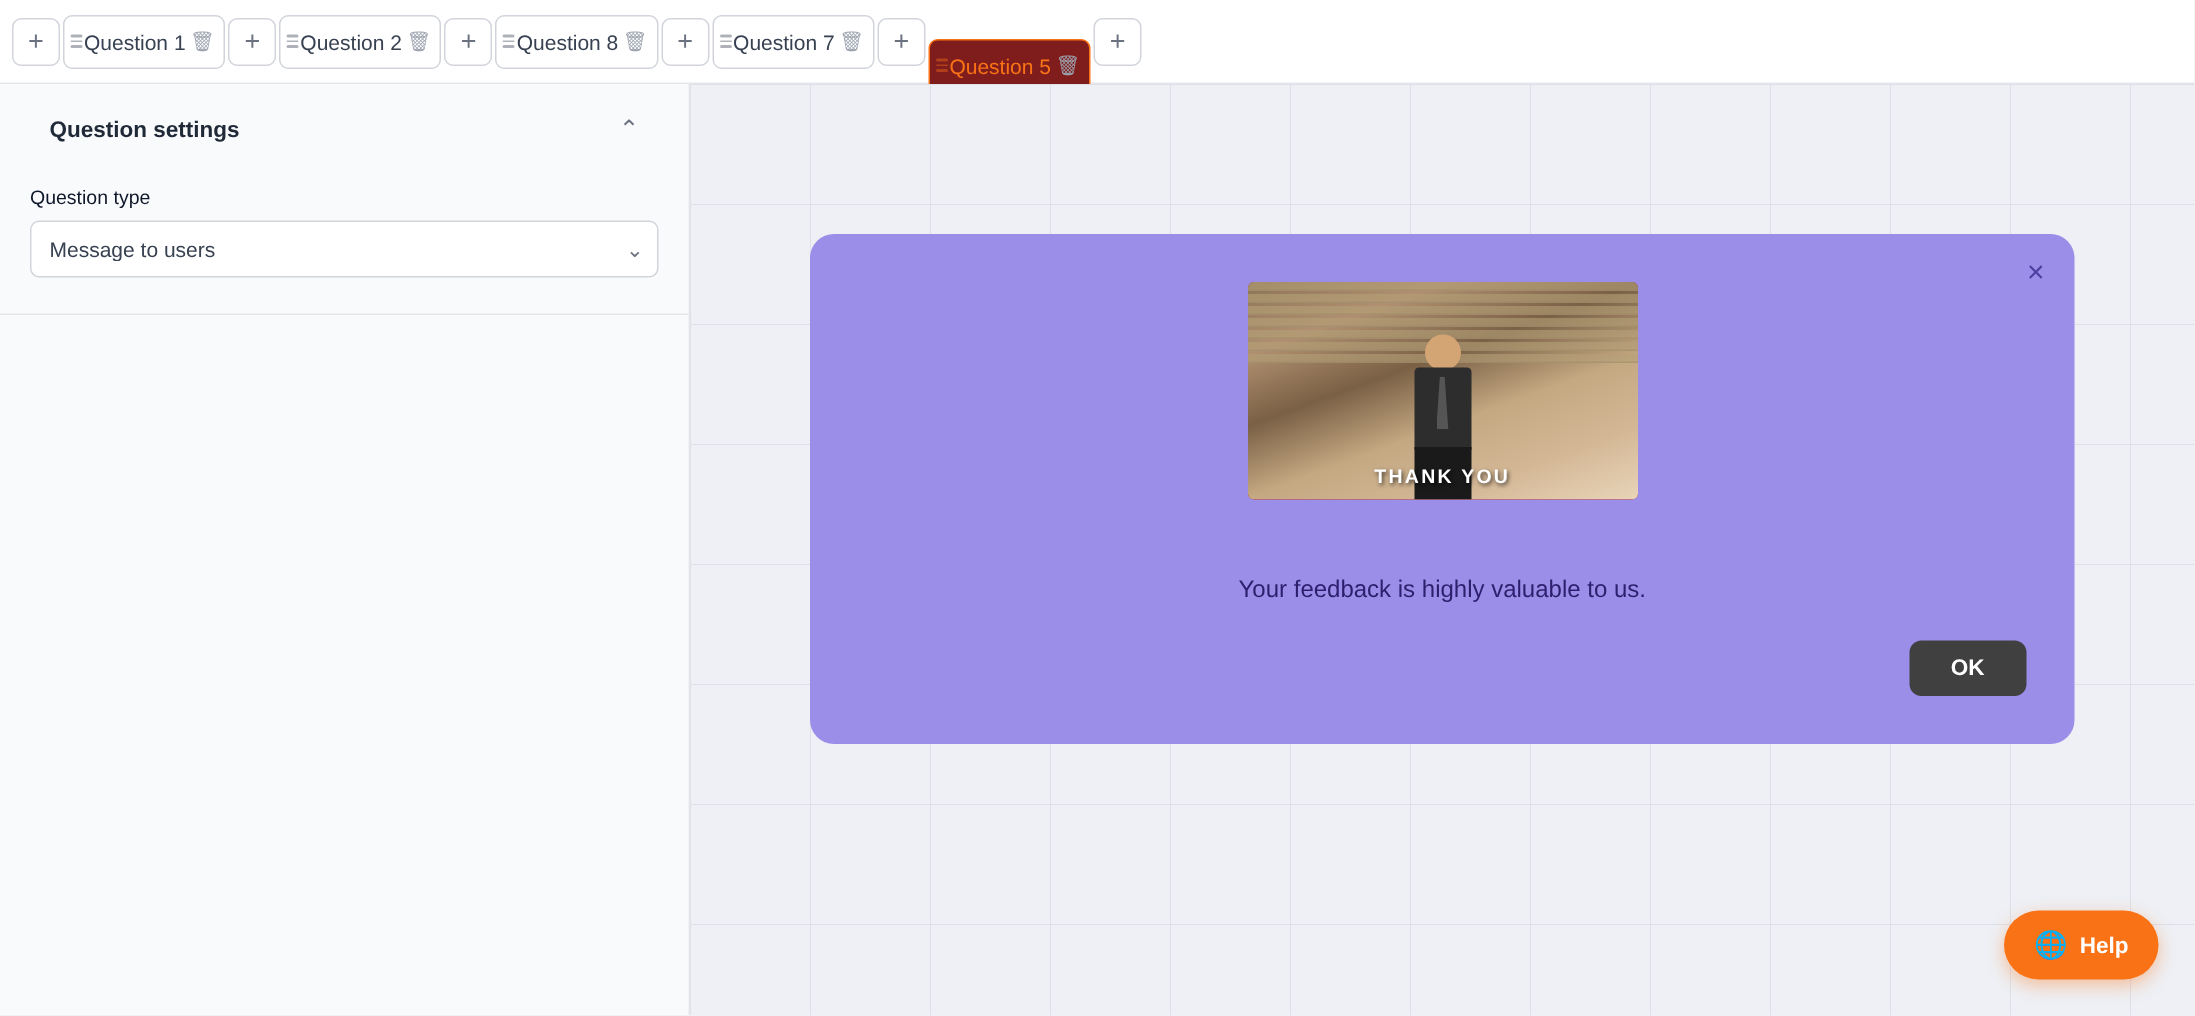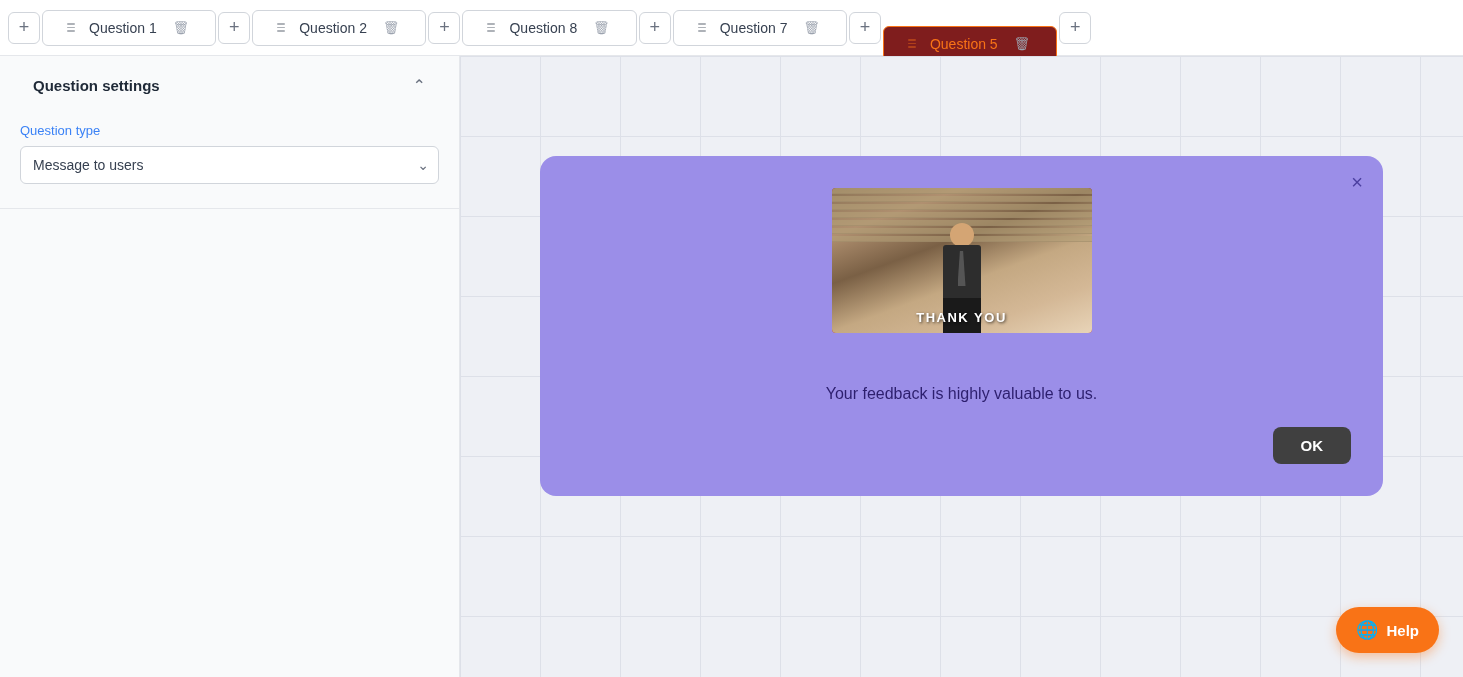--- a/index.html
+++ b/index.html
@@ -34,22 +34,22 @@
       display: flex;
       align-items: center;
       justify-content: center;
       font-size: 18px;
       color: #6b7280;
       flex-shrink: 0;
     }
     .tab-item {
       display: flex;
       align-items: center;
-      gap: 14px;
-      padding: 6px 24px;
+      gap: 1px;
+      padding: 6px 4px;
       border: 1px solid #d1d5db;
       border-radius: 6px;
       background: white;
       cursor: pointer;
       font-size: 14px;
       color: #374151;
       white-space: nowrap;
       margin: 0 2px;
       height: 36px;
     }
@@ -122,21 +122,21 @@
       color: #6b7280;
       font-size: 16px;
     }
 
     .settings-body {
       padding: 8px 20px 24px 20px;
     }
 
     .field-label {
       font-size: 13px;
-      color: #3b82f6;
+      color: #0f172a;
       font-weight: 500;
       margin-bottom: 8px;
     }
 
     .select-wrapper {
       position: relative;
     }
 
     .select-field {
       width: 100%;

